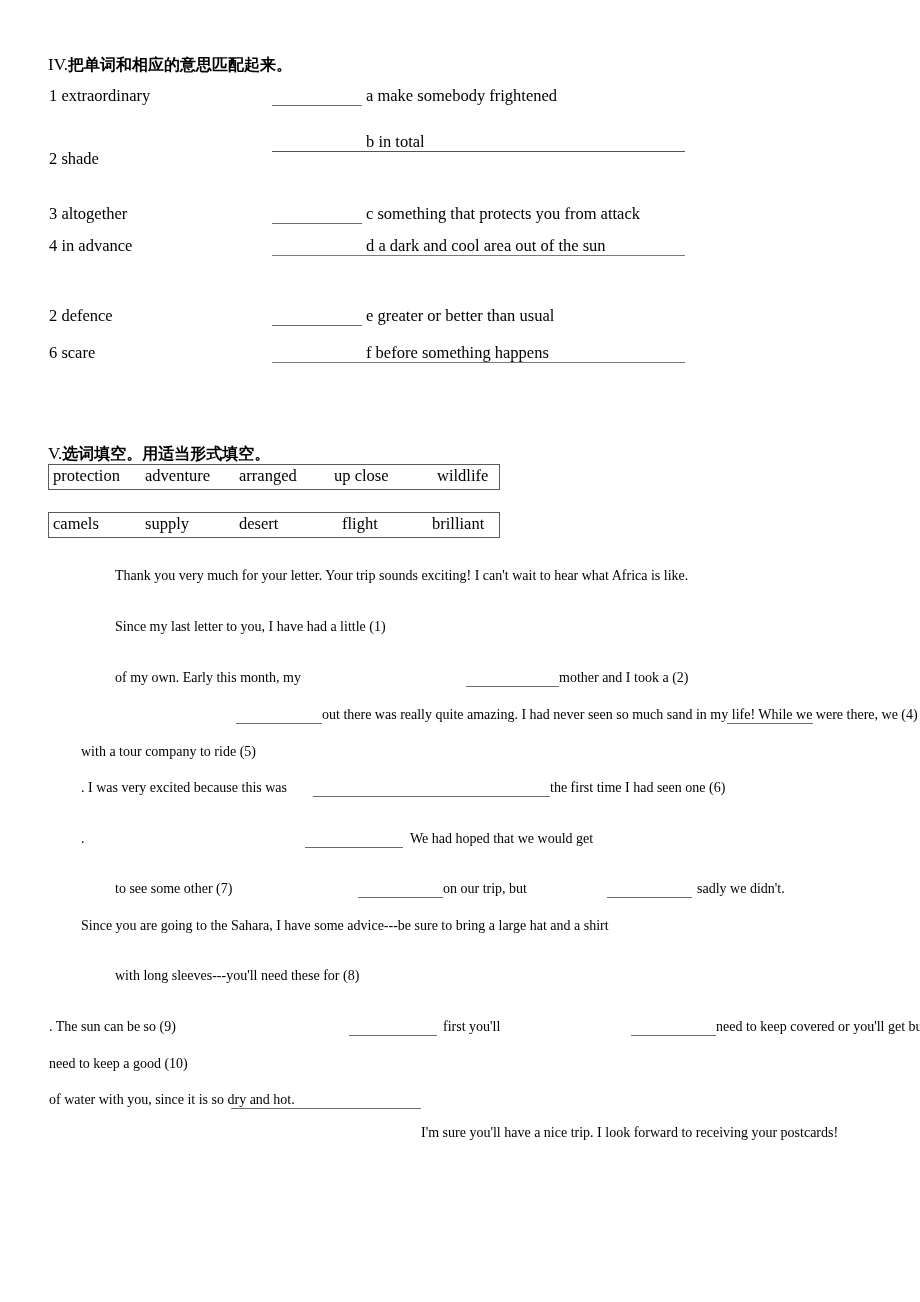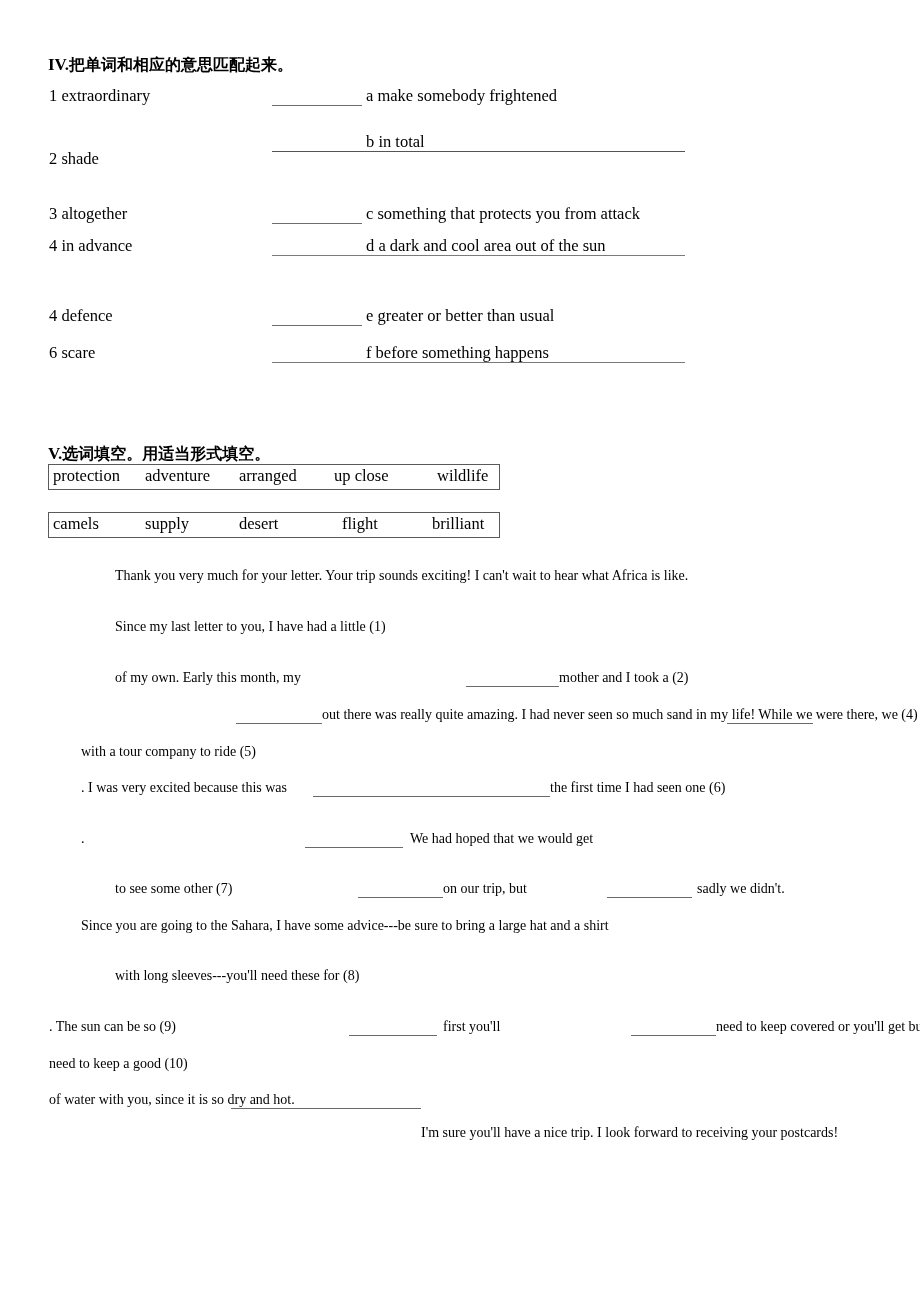--- a/index.html
+++ b/index.html
@@ -26,21 +26,21 @@
   
   .sec-heading {
     position: absolute;
     font-size: 17px;
     font-weight: bold;
     white-space: nowrap;
     letter-spacing: 0px;
   }
   .sec-heading .numeral {
     font-family: "Liberation Serif", "DejaVu Serif", serif;
-    font-weight: bold;
+    font-weight: normal;
   }
   .sec-heading .cn {
     font-family: "DejaVu Sans", sans-serif;
     font-weight: bold;
     font-size: 16px;
   }
 
   
   .match-term {
     position: absolute;
@@ -107,21 +107,21 @@
 <div class="page">
 
   <div class="sec-heading" style="left:48px; top:55px;">
     <span class="numeral">IV.</span><span class="cn">把单词和相应的意思匹配起来。</span>
   </div>
 
   <div class="match-term" style="left:49px; top:88px;">1 extraordinary</div>
   <div class="match-term" style="left:49px; top:134px;margin-top:17px;">2 shade</div>
   <div class="match-term" style="left:49px; top:206px;">3 altogether</div>
   <div class="match-term" style="left:49px; top:238px;">4 in advance</div>
-  <div class="match-term" style="left:49px; top:308px;">4 defence</div>
+  <div class="match-term" style="left:49px; top:308px;">2 defence</div>
   <div class="match-term" style="left:49px; top:345px;">6 scare</div>
 
   <div class="blank-rule" style="left:272px; top:105px; width:90px;"></div>
   <div class="blank-rule" style="left:272px; top:151px; width:90px;"></div>
   <div class="blank-rule" style="left:272px; top:223px; width:90px;"></div>
   <div class="blank-rule" style="left:272px; top:255px; width:90px;"></div>
   <div class="blank-rule" style="left:272px; top:325px; width:90px;"></div>
   <div class="blank-rule" style="left:272px; top:362px; width:90px;"></div>
 
   <div class="match-def" style="left:366px; top:88px;">a make somebody frightened</div>

